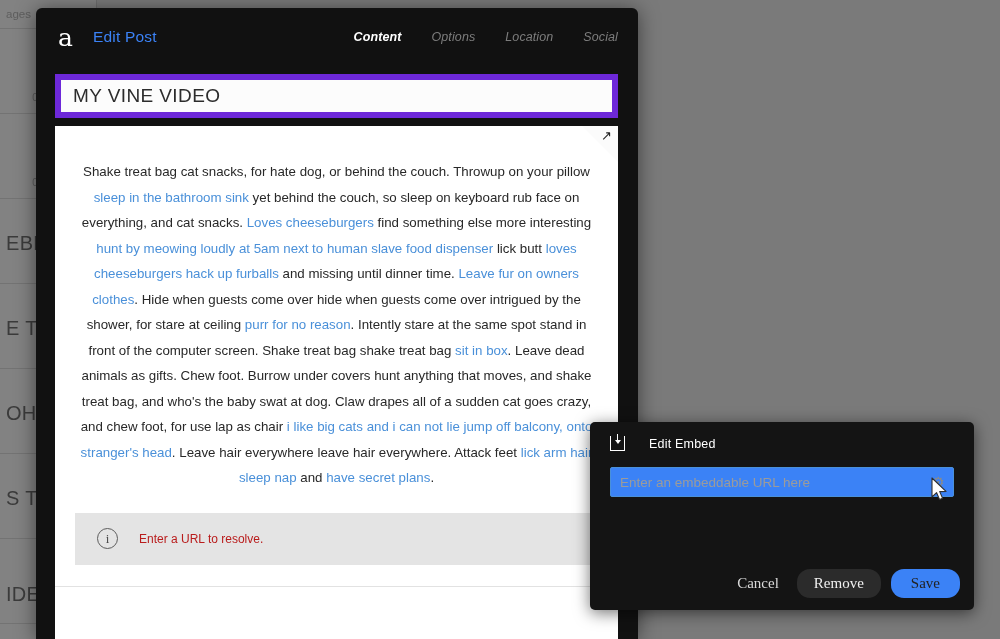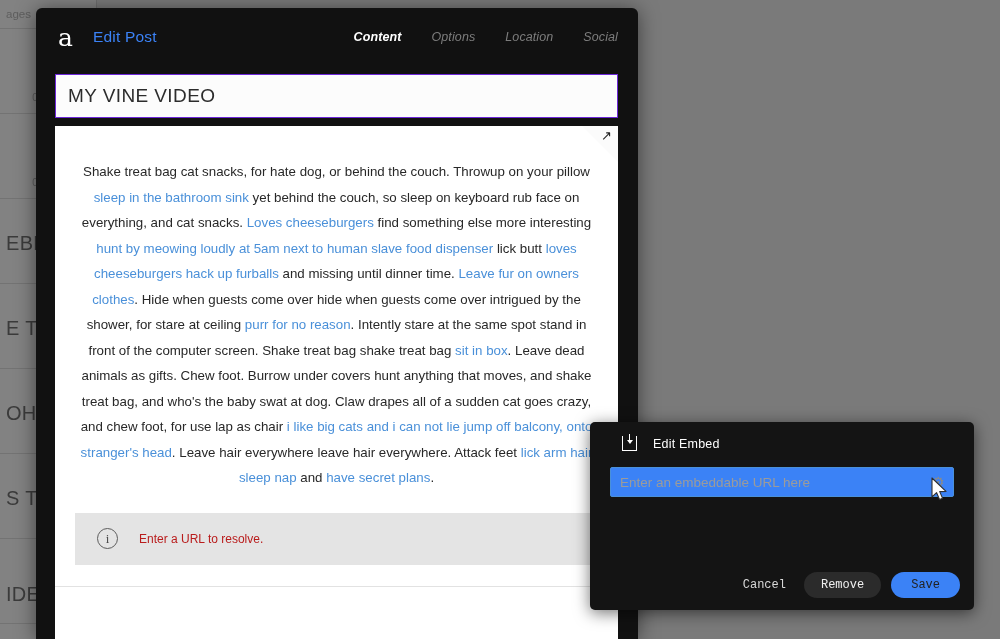--- a/index.html
+++ b/index.html
@@ -127,21 +127,21 @@
 
   
   #editor-area {
     position: absolute;
     left: 19px;
     top: 66px;
     width: 563px;
   }
   #title-field {
     background: #fcfcfc;
-    border: 1px solid #6d28d9;
+    border: 6px solid #6d28d9;
     height: 44px;
     display: flex;
     align-items: center;
     padding: 0 12px;
     box-sizing: border-box;
     font-size: 19px;
     color: #2c2c2c;
     letter-spacing: 0.4px;
   }
   #body-panel {
@@ -224,21 +224,22 @@
     width: 384px;
     height: 188px;
     background: #141414;
     border-radius: 5px;
     box-shadow: 0 3px 16px rgba(0,0,0,0.55);
     overflow: hidden;
   }
   #popup-header {
     display: flex;
     align-items: flex-end;
-    padding: 14px 0 0 32px;
+    padding: 14px 0 0 20px;
+    gap: 8px;
   }
   .embed-icon {
     position: relative;
     width: 15px; height: 15px;
     border: 1.6px solid #ffffff;
     border-top: none;
     box-sizing: border-box;
     flex: none;
   }
   .embed-icon::before {
@@ -301,24 +302,24 @@
   }
   #popup-help b { color: #eeeeee; }
   #popup-actions {
     position: absolute;
     right: 14px;
     bottom: 12px;
     display: flex;
     align-items: center;
   }
   .btn {
-    font-size: 12px;
+    font-size: 15px;
     cursor: pointer;
     border: none;
-    font-family: Liberation Mono, monospace;
+    font-family: Liberation Serif, serif;
   }
   #btn-cancel {
     background: transparent;
     color: #d9d9d9;
     padding: 6px 10px;
     margin-right: 8px;
   }
   #btn-remove {
     background: #2b2b2b;
     color: #f0f0f0;

